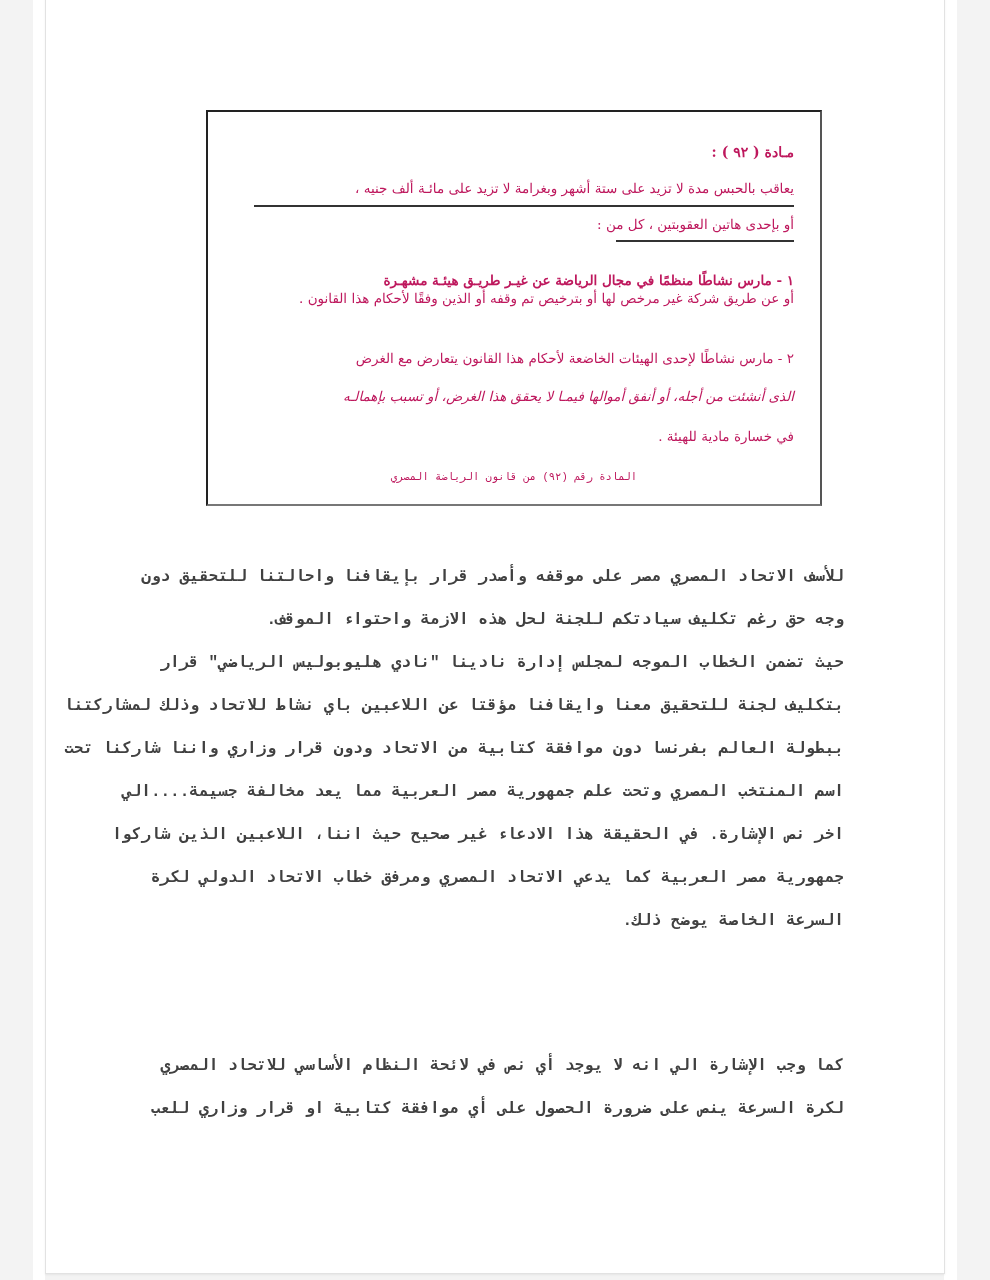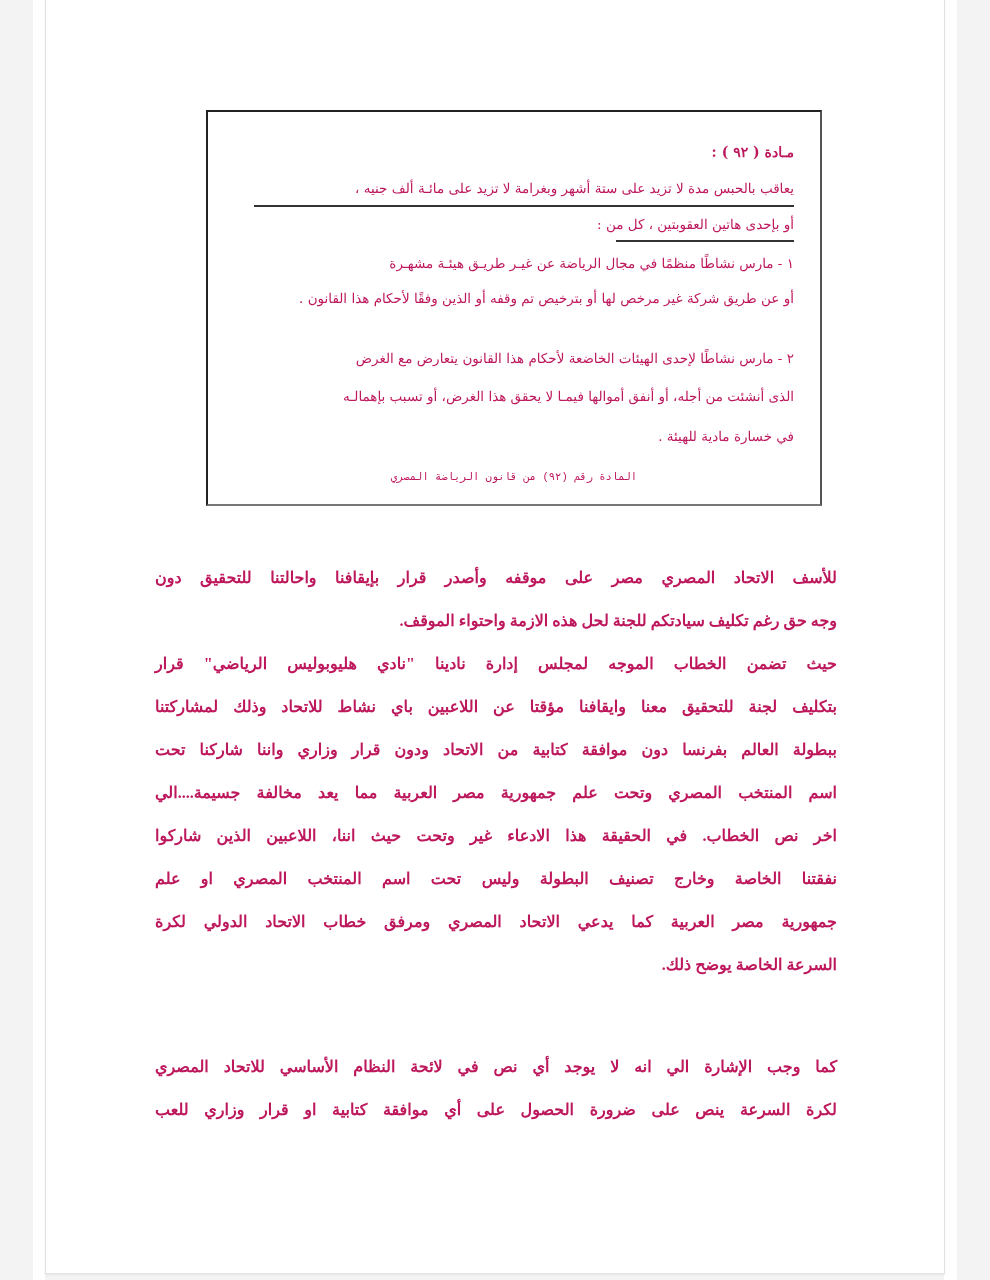--- a/index.html
+++ b/index.html
@@ -61,24 +61,24 @@
     right: 26px;
     white-space: nowrap;
   }
   .article-title {
     top: 32px;
     font-weight: bold;
     font-size: 14px;
   }
   .l1 { top: 68px; }
   .l2 { top: 104px; }
-  .l3 { top: 143px; }
+  .l3 { top: 160px; font-weight: bold; }
   .l4 { top: 178px; }
   .l5 { top: 238px; }
-  .l6 { top: 276px; }
+  .l6 { top: 276px; font-style: italic; }
   .l7 { top: 316px; }
   .underline-1 {
     position: absolute;
     top: 93px;
     right: 26px;
     width: 540px;
     height: 0;
     border-top: 2px solid #333;
   }
   .underline-2 {
@@ -93,28 +93,28 @@
     position: absolute;
     top: 358px;
     left: 0;
     right: 0;
     text-align: center;
     font-size: 10.5px;
     font-family: Liberation Mono, monospace;
   }
   .body-text {
     position: absolute;
-    left: 155px;
+    left: 162px;
     width: 682px;
     direction: rtl;
     text-align: right;
-    font-family: Liberation Serif, serif;
+    font-family: Liberation Mono, monospace;
     font-weight: bold;
     font-size: 16px;
-    color: #be185d;
+    color: #404040;
   }
   .body-text .row {
     height: 43px;
     line-height: 43px;
     white-space: nowrap;
     text-align: justify;
     text-align-last: justify;
   }
   .body-text .row.last {
     text-align-last: right;
@@ -144,22 +144,21 @@
   <div class="caption">المادة رقم (٩٢) من قانون الرياضة المصري</div>
 </div>
 
 <div class="body-text para1">
   <div class="row">للأسف الاتحاد المصري مصر على موقفه وأصدر قرار بإيقافنا واحالتنا للتحقيق دون</div>
   <div class="row last">وجه حق رغم تكليف سيادتكم للجنة لحل هذه الازمة واحتواء الموقف.</div>
   <div class="row">حيث تضمن الخطاب الموجه لمجلس إدارة نادينا "نادي هليوبوليس الرياضي" قرار</div>
   <div class="row">بتكليف لجنة للتحقيق معنا وايقافنا مؤقتا عن اللاعبين باي نشاط للاتحاد وذلك لمشاركتنا</div>
   <div class="row">ببطولة العالم بفرنسا دون موافقة كتابية من الاتحاد ودون قرار وزاري واننا شاركنا تحت</div>
   <div class="row">اسم المنتخب المصري وتحت علم جمهورية مصر العربية مما يعد مخالفة جسيمة....الي</div>
-  <div class="row">اخر نص الخطاب. في الحقيقة هذا الادعاء غير وتحت حيث اننا، اللاعبين الذين شاركوا</div>
-  <div class="row">نفقتنا الخاصة وخارج تصنيف البطولة وليس تحت اسم المنتخب المصري او علم</div>
+  <div class="row">اخر نص الإشارة. في الحقيقة هذا الادعاء غير صحيح حيث اننا، اللاعبين الذين شاركوا</div>
   <div class="row">جمهورية مصر العربية كما يدعي الاتحاد المصري ومرفق خطاب الاتحاد الدولي لكرة</div>
   <div class="row last">السرعة الخاصة يوضح ذلك.</div>
 </div>
 
 <div class="body-text para2">
   <div class="row">كما وجب الإشارة الي انه لا يوجد أي نص في لائحة النظام الأساسي للاتحاد المصري</div>
   <div class="row">لكرة السرعة ينص على ضرورة الحصول على أي موافقة كتابية او قرار وزاري للعب</div>
 </div>
 
 </body></html>

